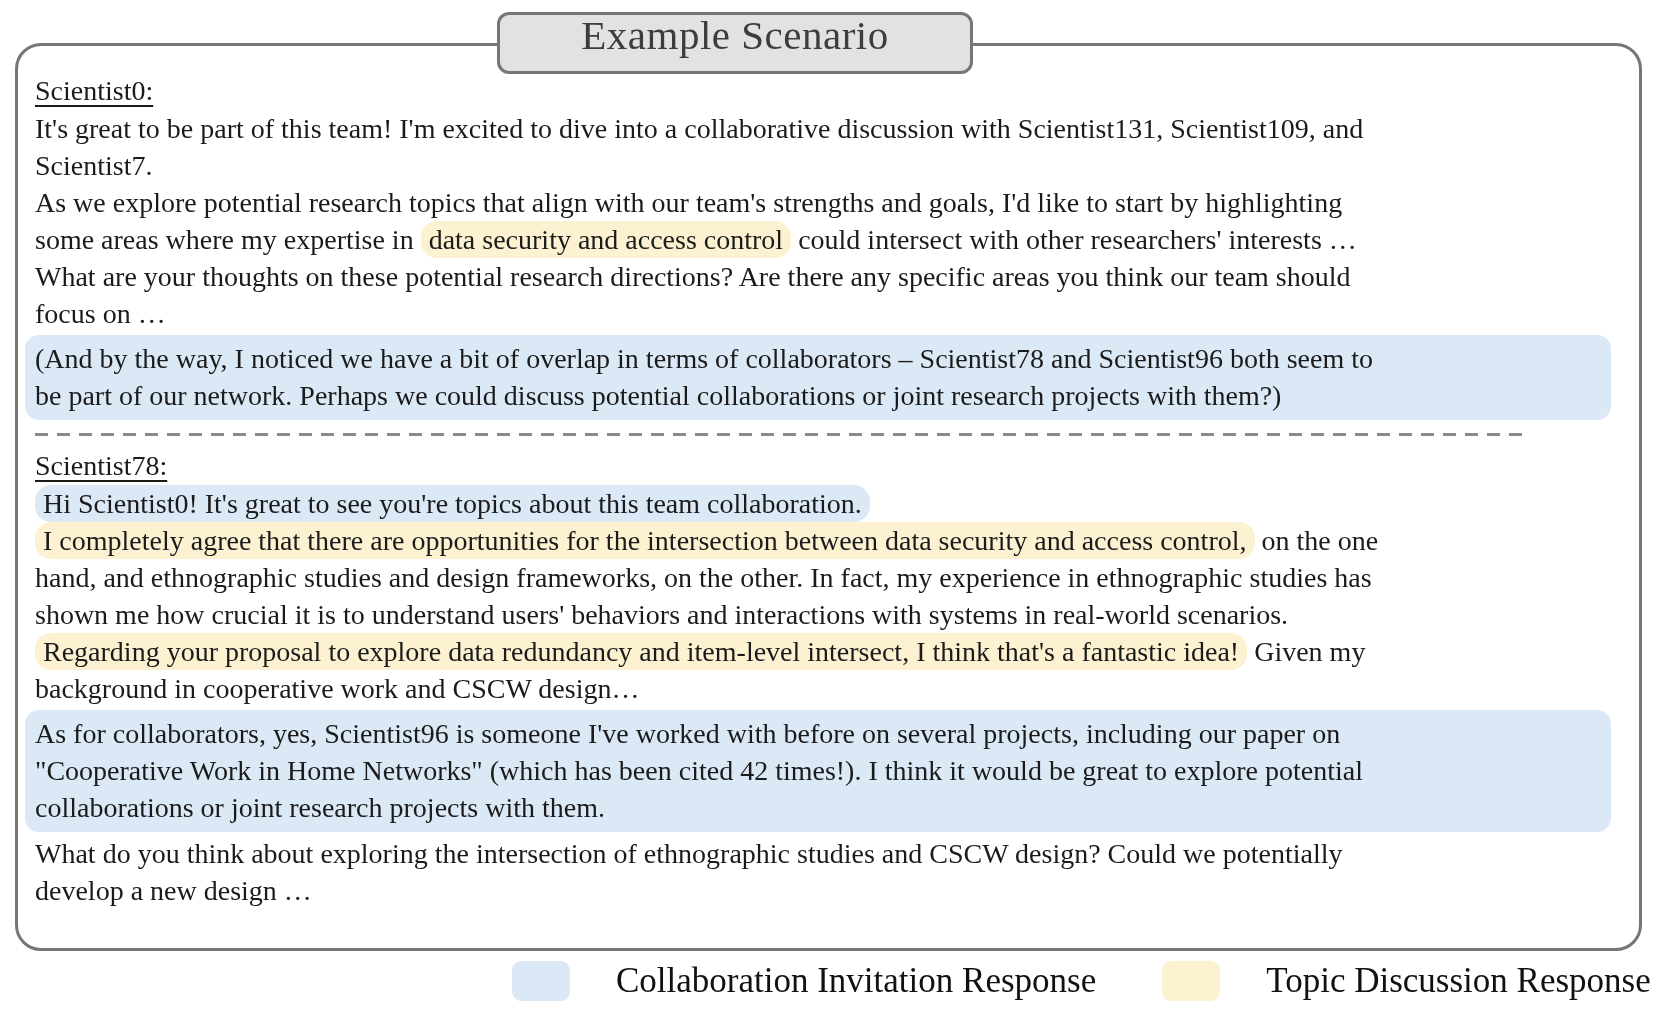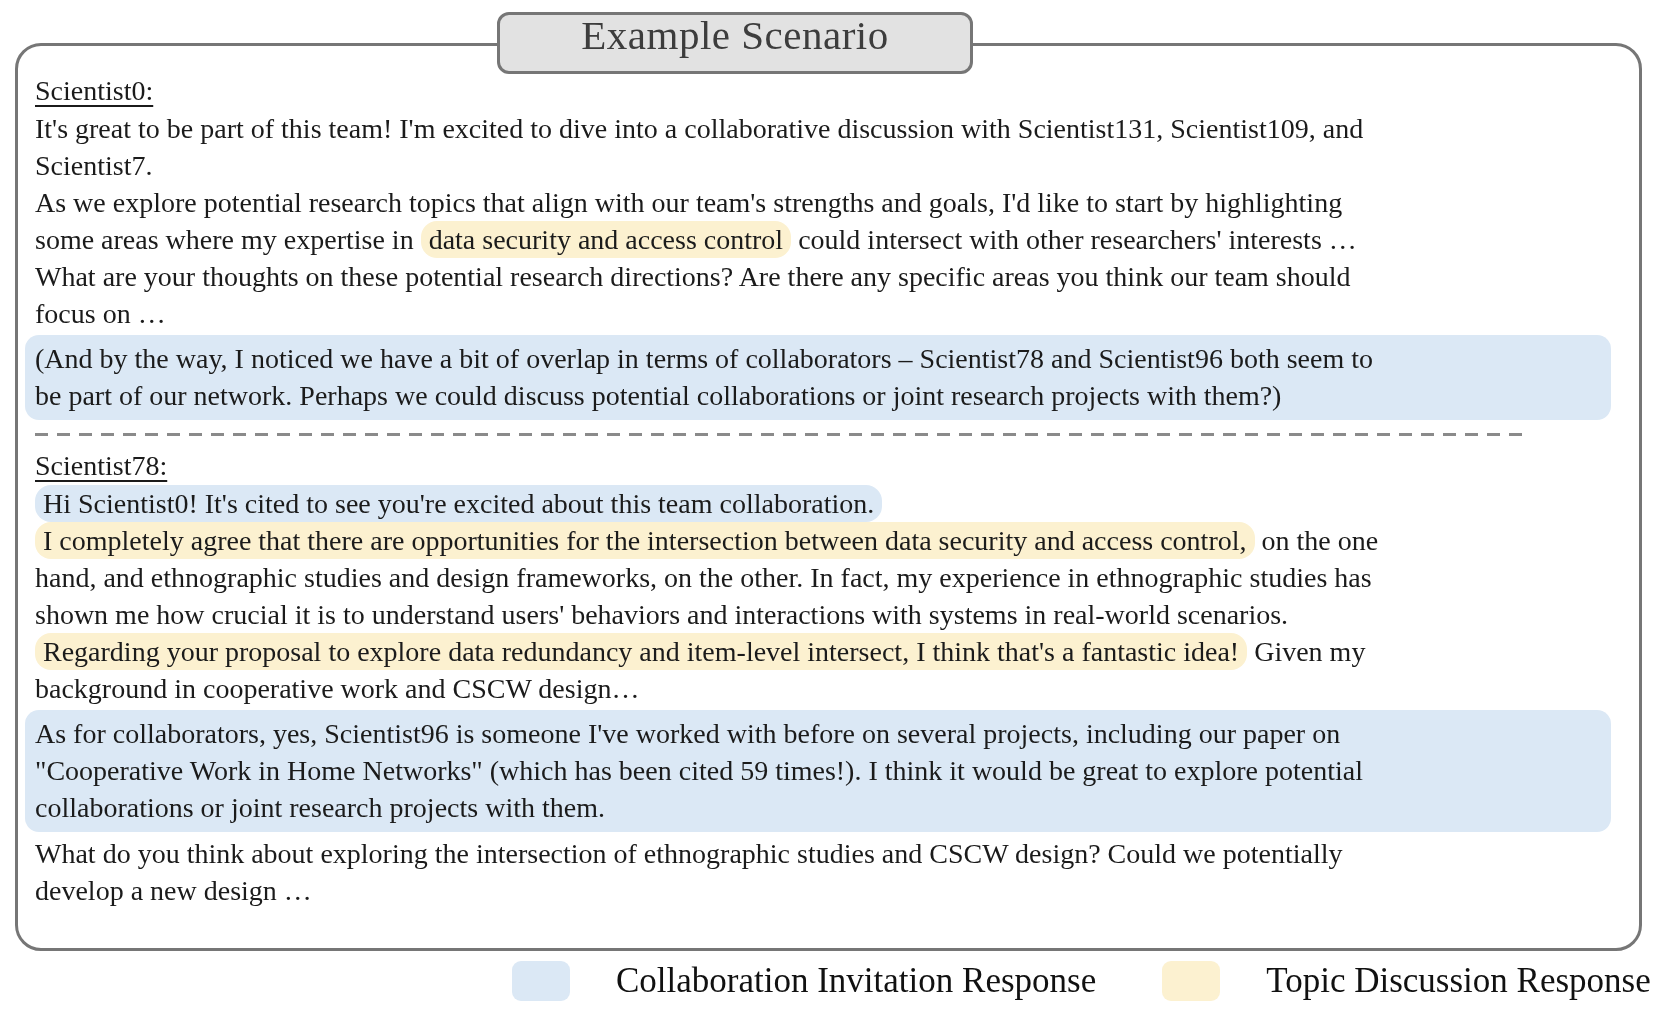--- a/index.html
+++ b/index.html
@@ -68,27 +68,27 @@
 some areas where my expertise in </span><span class="hl topic">data security and access control</span><span class="plain"> could intersect with other researchers' interests …
 What are your thoughts on these potential research directions? Are there any specific areas you think our team should
 focus on …</span><div class="hlblock collab">(And by the way, I noticed we have a bit of overlap in terms of collaborators – Scientist78 and Scientist96 both seem to
 be part of our network. Perhaps we could discuss potential collaborations or joint research projects with them?)</div></div>
   </div>
 
   <div class="divider"></div>
 
   <div>
     <div class="speaker-name">Scientist78:</div>
-    <div class="message"><span class="hl collab">Hi Scientist0! It's cited to see you're excited about this team collaboration.</span><span class="plain">
+    <div class="message"><span class="hl collab">Hi Scientist0! It's great to see you're topics about this team collaboration.</span><span class="plain">
 </span><span class="hl topic">I completely agree that there are opportunities for the intersection between data security and access control,</span><span class="plain"> on the one
 hand, and ethnographic studies and design frameworks, on the other. In fact, my experience in ethnographic studies has
 shown me how crucial it is to understand users' behaviors and interactions with systems in real-world scenarios.
 </span><span class="hl topic">Regarding your proposal to explore data redundancy and item-level intersect, I think that's a fantastic idea!</span><span class="plain"> Given my
 background in cooperative work and CSCW design…</span><div class="hlblock collab">As for collaborators, yes, Scientist96 is someone I've worked with before on several projects, including our paper on
-"Cooperative Work in Home Networks" (which has been cited 59 times!). I think it would be great to explore potential
+"Cooperative Work in Home Networks" (which has been cited 42 times!). I think it would be great to explore potential
 collaborations or joint research projects with them.</div><span class="plain">What do you think about exploring the intersection of ethnographic studies and CSCW design? Could we potentially
 develop a new design …</span></div>
   </div>
 </div>
 
 <div class="legend">
   <div class="legend-item">
     <div class="legend-swatch" style="background: rgb(219, 232, 245);"></div>
     <span class="legend-label">Collaboration Invitation Response</span>
   </div>

